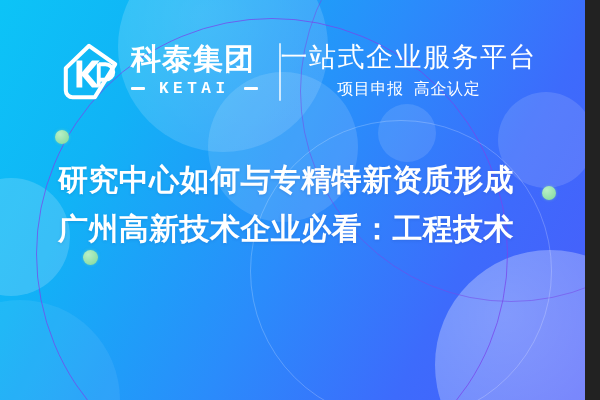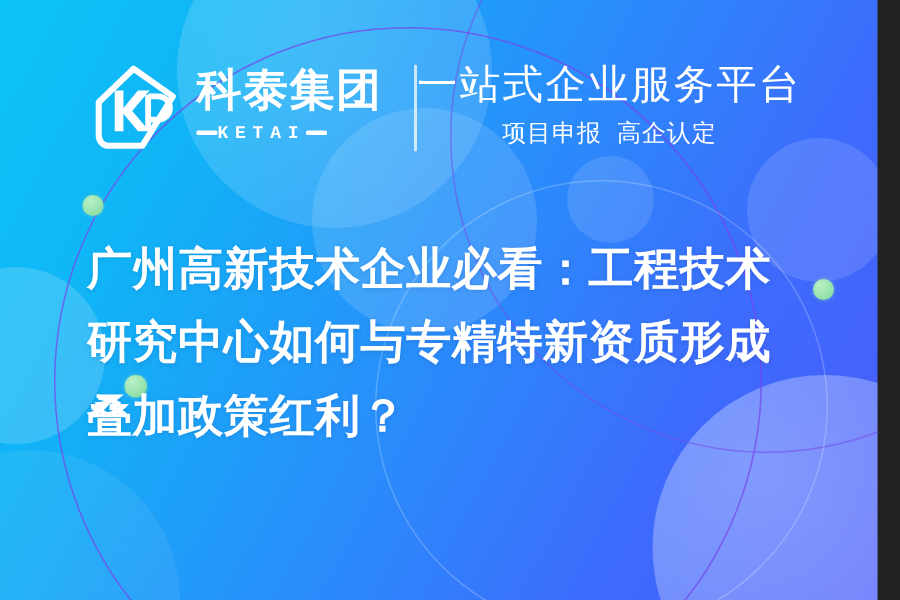--- a/index.html
+++ b/index.html
@@ -138,24 +138,24 @@
     margin-top: 3px;
   }
   .logo-rule {
     height: 3px;
     width: 14px;
     background: #ffffff;
     border-radius: 1px;
   }
   .logo-en {
     color: #ffffff;
-    font-size: 12px;
+    font-size: 16px;
     font-weight: bold;
     letter-spacing: 4.5px;
-    margin: 0 0;
+    margin: 0 14px;
     white-space: nowrap;
   }
 
   .divider {
     width: 2px;
     height: 58px;
     background: rgba(255,255,255,0.72);
     margin-left: 21px;
     border-radius: 1px;
   }
@@ -245,18 +245,17 @@
     <div class="divider"></div>
 
     <div class="slogan">
       <div class="slogan-main">一站式企业服务平台</div>
       <div class="slogan-sub">项目申报 高企认定</div>
     </div>
 
   </div>
 
   <div class="title">
+    <div class="title-line">研究中心如何与专精特新资质形成</div>
     <div class="title-line">广州高新技术企业必看：工程技术</div>
-    <div class="title-line">研究中心如何与专精特新资质形成</div>
-    <div class="title-line">叠加政策红利？</div>
   </div>
 
 </div>
 
 </body></html>

